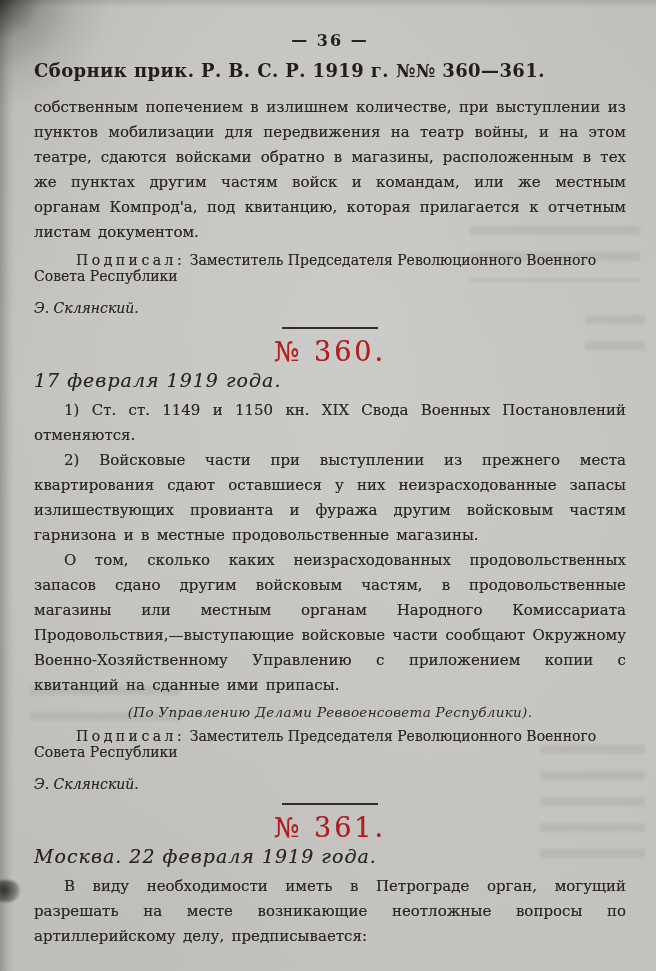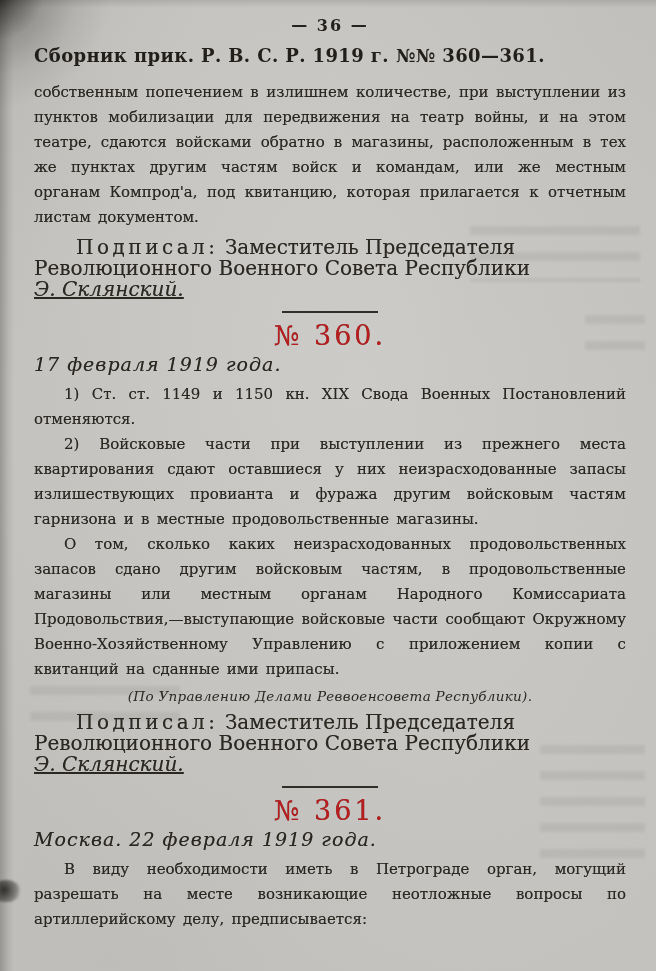--- a/index.html
+++ b/index.html
@@ -52,50 +52,50 @@
   }
   .ghost.g1 { left: 470px; top: 226px; width: 170px; height: 56px; }
   .ghost.g2 { left: 585px; top: 315px; width: 60px;  height: 40px; }
   .ghost.g3 { left: 30px;  top: 686px; width: 150px; height: 52px; }
   .ghost.g4 { left: 540px; top: 745px; width: 105px; height: 120px; }
   
   .page-number {
     text-align: center;
     font-size: 16px; font-weight: bold;
     letter-spacing: 2px;
-    margin: 6px 0 10px;
+    margin: 21px 0 10px;
     color: #24211c;
   }
   .running-title {
     font-size: 18px; font-weight: bold;
     letter-spacing: 0.4px;
     margin: 0 0 14px 0;
     color: #221f1a;
   }
   p.body-par {
     font-size: 15px;
     line-height: 25px;
     text-align: justify;
     margin: 0;
     text-indent: 30px;
     word-spacing: 2.5px;
     text-shadow: 0 0 0.4px rgba(35,32,27,0.55);
   }
   p.body-par.no-indent { text-indent: 0; }
   .signature {
-    font-size: 20px;
-    line-height: 21px;
+    font-size: 14px;
+    line-height: 16px;
     margin: 7px 0 0;
     text-indent: 42px;
     text-shadow: 0 0 0.4px rgba(35,32,27,0.5);
   }
   .sig-label { letter-spacing: 3.5px; }
   .sig-name {
     display: block; text-indent: 0;
-    font-style: italic; margin-top: 0; text-decoration: underline;
+    font-style: italic; margin-top: 16px;
   }
   hr.rule {
     width: 96px; border: 0;
     border-top: 2.5px solid #312e28;
     margin: 11px auto 7px;
   }
   .order-number {
     text-align: center;
     font-size: 27px;
     letter-spacing: 3px;

